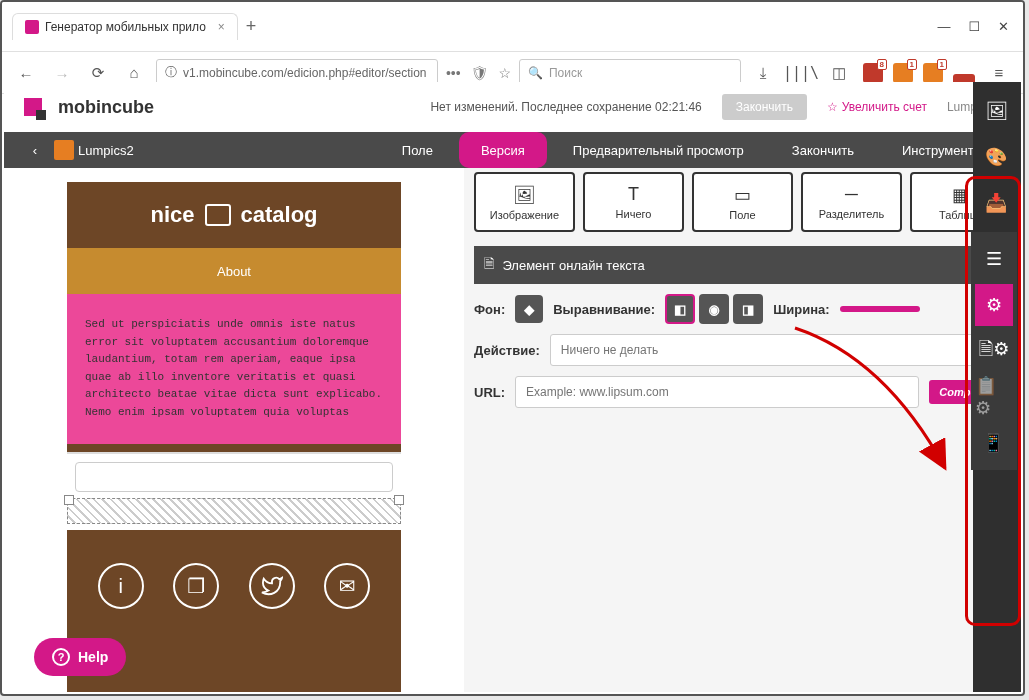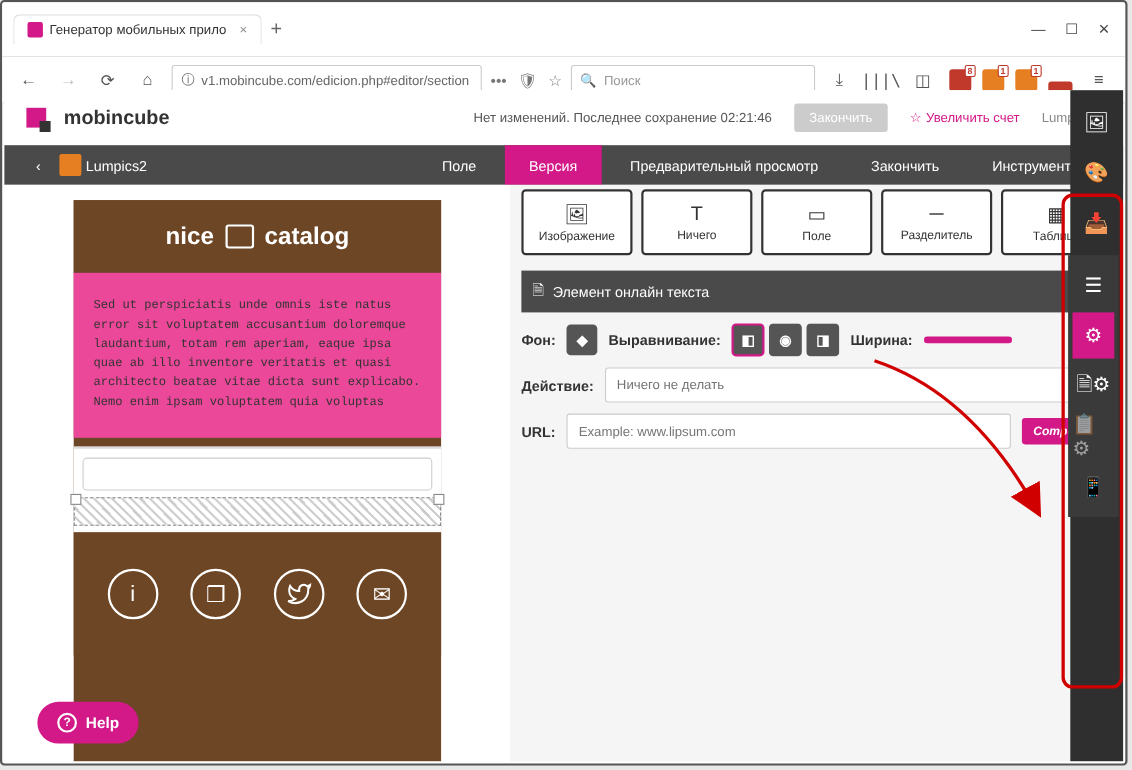--- a/index.html
+++ b/index.html
@@ -34,21 +34,21 @@
 .header-status { margin-left: auto; }
 .save-btn { background: #ccc; color: #fff; padding: 6px 14px; border-radius: 3px; font-size: 12px; }
 .upgrade { color: #d31888; display: flex; align-items: center; gap: 4px; }
 .user-menu { color: #888; }
 
 .app-nav { height: 36px; background: #4a4a4a; display: flex; align-items: center; padding: 0 16px; gap: 4px; color: #fff; font-size: 13px; }
 .app-nav .back { width: 30px; display: flex; justify-content: center; }
 .proj-icon { width: 20px; height: 20px; background: #e67e22; border-radius: 2px; }
 .proj-name { flex: 0 0 auto; margin-right: 40px; }
 .app-nav .tab-item { padding: 0 22px; height: 36px; display: flex; align-items: center; position: relative; }
-.app-nav .tab-item.active { background: #d31888; }
+.app-nav .tab-item.active { background: #d31888; border-radius: 10px; }
 .nav-spacer { flex: 1; }
 
 .workspace { display: flex; height: calc(100% - 86px); }
 .left-canvas { width: 460px; background: #fff; padding: 14px 24px 0 24px; display: flex; justify-content: center; position: relative; }
 .phone-preview { width: 334px; background: #6d4626; }
 .phone-top { height: 66px; background: #6d4626; color: #fff; display: flex; align-items: center; justify-content: center; gap: 10px; font-size: 22px; font-weight: 600; }
 .phone-top .sq { width: 26px; height: 22px; border: 2px solid #fff; border-radius: 3px; }
 .phone-about { height: 46px; background: #c68b2f; color: #fff; display: flex; align-items: center; justify-content: center; font-size: 13px; }
 .phone-body { background: #ec4899; padding: 22px 18px; font-size: 11px; color: #333; line-height: 1.6; min-height: 150px; font-family: Liberation Mono, monospace; }
 .phone-sep { height: 2px; background: #ddd; margin: 8px 0; }
@@ -177,20 +177,21 @@
 
     <div class="workspace">
 
       <div class="left-canvas">
         <div class="phone-preview">
           <div class="phone-top">
             <span>nice</span>
             <span class="sq"></span>
             <span>catalog</span>
           </div>
+          <div class="phone-about">About</div>
           <div class="phone-body">Sed ut perspiciatis unde omnis iste natus error sit voluptatem accusantium doloremque laudantium, totam rem aperiam, eaque ipsa quae ab illo inventore veritatis et quasi architecto beatae vitae dicta sunt explicabo. Nemo enim ipsam voluptatem quia voluptas</div>
           <div style="background:#fff;padding-bottom:6px;">
             <div class="phone-sep"></div>
             <div class="phone-slot"></div>
             <div class="dash-bar"></div>
           </div>
           <div class="phone-footer">
             <div class="foot-icon">i</div>
             <div class="foot-icon">❐</div>
             <div class="foot-icon">

